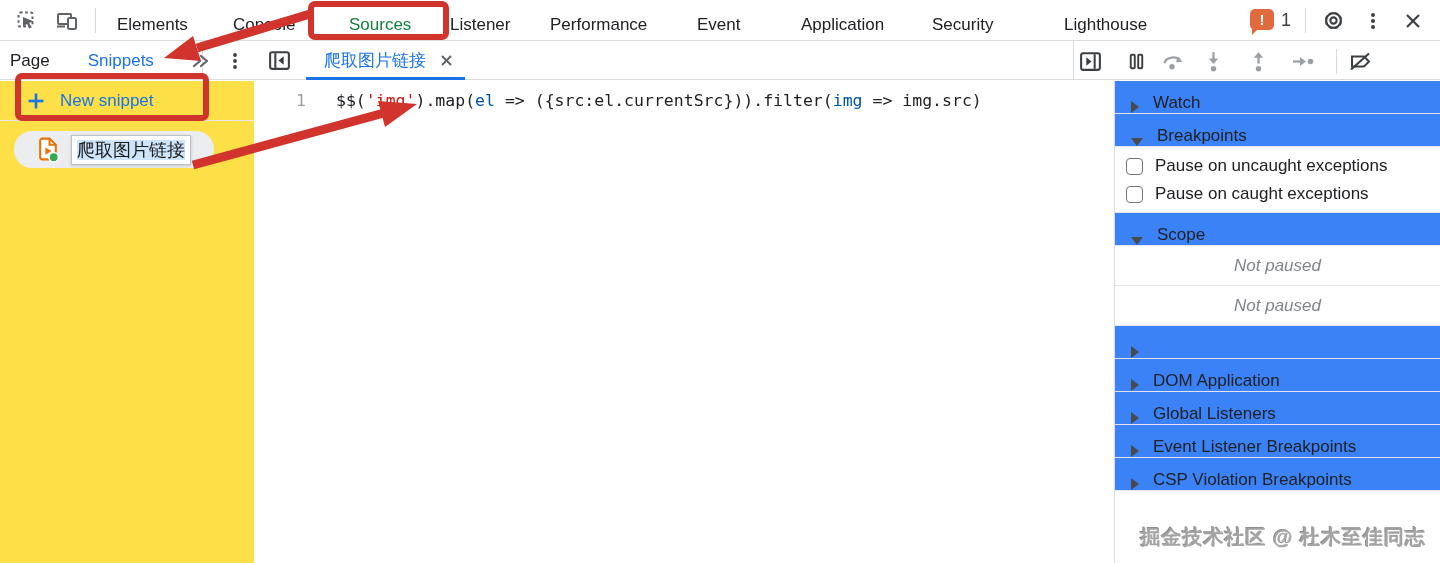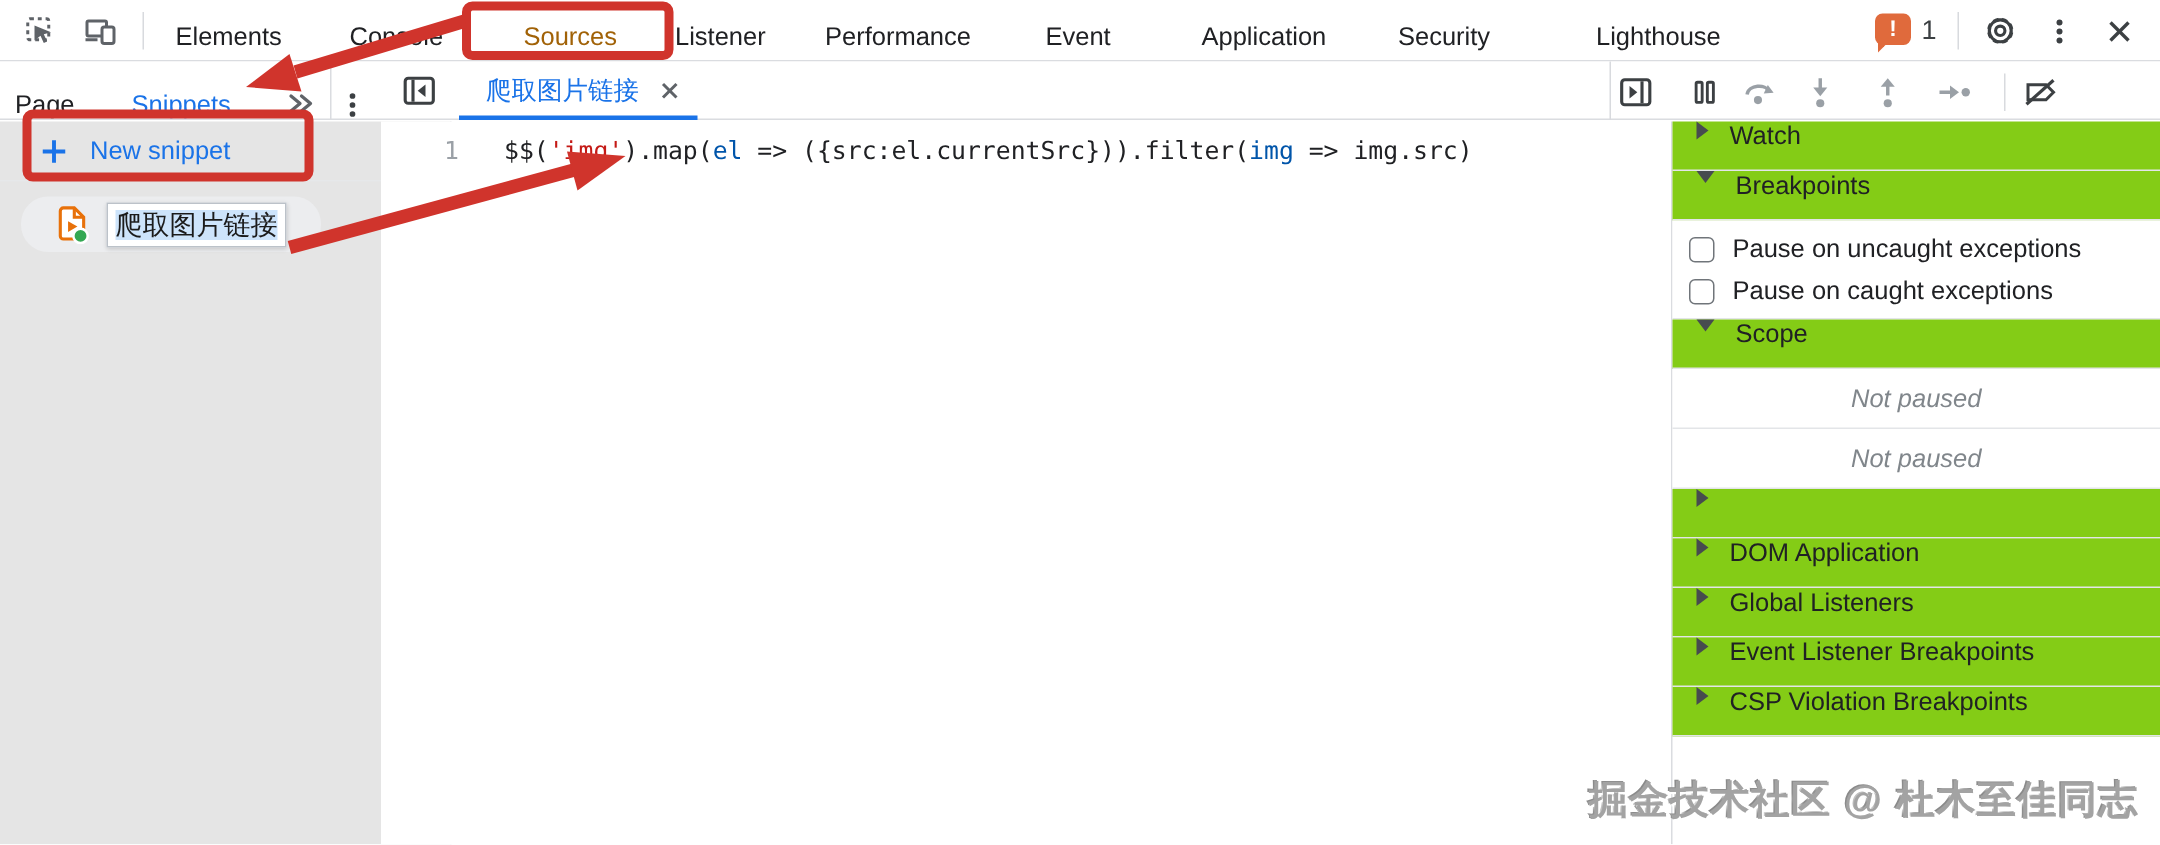--- a/index.html
+++ b/index.html
@@ -7,60 +7,60 @@
   .app {
     position:relative; width:1440px; height:563px; overflow:hidden;
     background:#fff; color:#202124;
     font-family:"Liberation Sans","DejaVu Sans",sans-serif; font-size:17px;
   }
   
   .row1 { position:absolute; top:0; left:0; right:0; height:41px; background:#fff; border-bottom:1px solid #dadce0; }
   .icon-btn { position:absolute; top:0; height:41px; display:flex; align-items:center; justify-content:center; cursor:pointer; }
   .vdiv { position:absolute; top:8px; width:1px; height:25px; background:#d8dade; }
   .tab { position:absolute; top:0; height:50px; display:flex; align-items:center; white-space:nowrap; color:#202124; cursor:pointer; }
-  .tab.selected { color:#a16207; }
+  .tab.selected { color:#15803d; }
   .tab.selected::after { content:''; position:absolute; left:-22px; right:-22px; bottom:1px; height:3px; background:#1a73e8; border-radius:2px 2px 0 0; }
   .badge { position:absolute; left:1250px; top:9px; width:24px; height:21px; background:#e06a3c; border-radius:5px; color:#fff; font-weight:bold; font-size:15px; display:flex; align-items:center; justify-content:center; cursor:pointer; }
   .badge::after { content:''; position:absolute; left:2px; bottom:-5px; border:4px solid transparent; border-top-color:#e06a3c; border-left-color:#e06a3c; }
   .badge-count { position:absolute; left:1281px; top:0; height:41px; display:flex; align-items:center; color:#3c4043; font-size:18px; }
   
   .row2 { position:absolute; top:41px; left:0; right:0; height:39px; background:#fff; border-bottom:1px solid #dadce0; }
-  .nav-header { position:absolute; left:0; top:0; width:221px; height:39px; border-right:1px solid #dadce0; display:flex; align-items:flex-end; }
+  .nav-header { position:absolute; left:0; top:0; width:203px; height:39px; border-right:1px solid #dadce0; display:flex; align-items:center; }
   .nav-tab { white-space:nowrap; cursor:pointer; }
   .nav-tab.selected { color:#1a73e8; }
   .editor-tabbar { position:absolute; left:254px; top:0; height:39px; display:flex; align-items:center; }
   .snippet-tab { display:flex; align-items:center; height:39px; position:relative; padding:0 12px 0 18px; cursor:pointer; }
   .snippet-tab::after { content:''; position:absolute; left:0; right:0; bottom:0; height:3px; background:#1a73e8; }
   .snippet-tab .t { color:#1a73e8; margin-right:14px; white-space:nowrap; }
   .debug-toolbar { position:absolute; left:1073px; right:0; top:0; height:39px; border-left:1px solid #d8dade; }
   .dbg { position:absolute; top:7px; width:26px; height:26px; display:flex; align-items:center; justify-content:center; cursor:pointer; }
   
-  .left-sidebar { position:absolute; top:81px; left:0; width:301px; bottom:0; background:#e5e5e5; border-right:1px solid #dadce0; }
+  .left-sidebar { position:absolute; top:81px; left:0; width:301px; bottom:0; background:#fde047; border-right:1px solid #dadce0; }
   .new-snippet-row { height:40px; border-bottom:1px solid #e6e8ea; display:flex; align-items:center; cursor:pointer; }
   .new-snippet-row .lbl { color:#1a73e8; margin-left:12px; }
   .snippet-item { margin:10px 0 0 14px; width:200px; height:37px; background:#ecedef; border-radius:18px; display:flex; align-items:center; cursor:pointer; }
   .name-box { margin-left:10px; background:#fff; border:1px solid #bcc2c9; box-shadow:0 1px 3px rgba(0,0,0,.18); padding:2px 5px; }
   .name-box .sel { background:#cde4fb; font-size:18px; color:#1b1b1b; }
   
   .editor { position:absolute; top:81px; left:254px; width:860px; bottom:0; background:#fff; }
   .code-row { display:flex; padding-top:8px; font-family:"DejaVu Sans Mono","Liberation Mono",monospace; font-size:16.5px; line-height:24px; }
   .gutter { width:52px; text-align:right; color:#9aa0a6; flex:none; }
   .code { margin-left:30px; white-space:pre; }
   
   .right-sidebar { position:absolute; top:81px; left:1114px; right:0; bottom:0; background:#fff; border-left:1px solid #dadce0; }
-  .sec-head { height:33px; background:#84cc16; border-bottom:1px solid #e3e5e8; display:flex; align-items:flex-start; cursor:pointer; }
+  .sec-head { height:33px; background:#3b82f6; border-bottom:1px solid #e3e5e8; display:flex; align-items:flex-end; cursor:pointer; }
   .sec-head .tri { margin:0 14px 0 16px; flex:none; }
   .tri-r { width:0; height:0; border-top:6px solid transparent; border-bottom:6px solid transparent; border-left:8px solid #474b4f; }
   .tri-d { width:0; height:0; border-left:6px solid transparent; border-right:6px solid transparent; border-top:8px solid #474b4f; margin-top:2px; }
   .sec-body { background:#fff; border-bottom:1px solid #e3e5e8; }
   .chk-row { height:28px; display:flex; align-items:center; cursor:pointer; }
   .chk { width:17px; height:17px; border:1.5px solid #70757a; border-radius:4px; background:#fff; margin:0 12px 0 11px; flex:none; }
   .not-paused { height:40px; display:flex; align-items:center; justify-content:center; color:#80868b; font-style:italic; }
   
-  .watermark { position:absolute; right:14px; bottom:12px; font-size:26px; font-weight:bold; letter-spacing:1px; color:#a3a3a3; text-shadow:1px 1px 0 #fff, 2px 2px 3px #fff, -1px -1px 0 #8a8a8a; white-space:nowrap; }
+  .watermark { position:absolute; right:14px; bottom:12px; font-size:20px; font-weight:bold; letter-spacing:1px; color:#a3a3a3; text-shadow:1px 1px 0 #fff, 2px 2px 3px #fff, -1px -1px 0 #8a8a8a; white-space:nowrap; }
   
   .annot { position:absolute; inset:0; pointer-events:none; z-index:50; }
   svg { display:block; }
 </style>
 </head>
 <body>
 
 <div class="app">
 
   <div class="row1">

